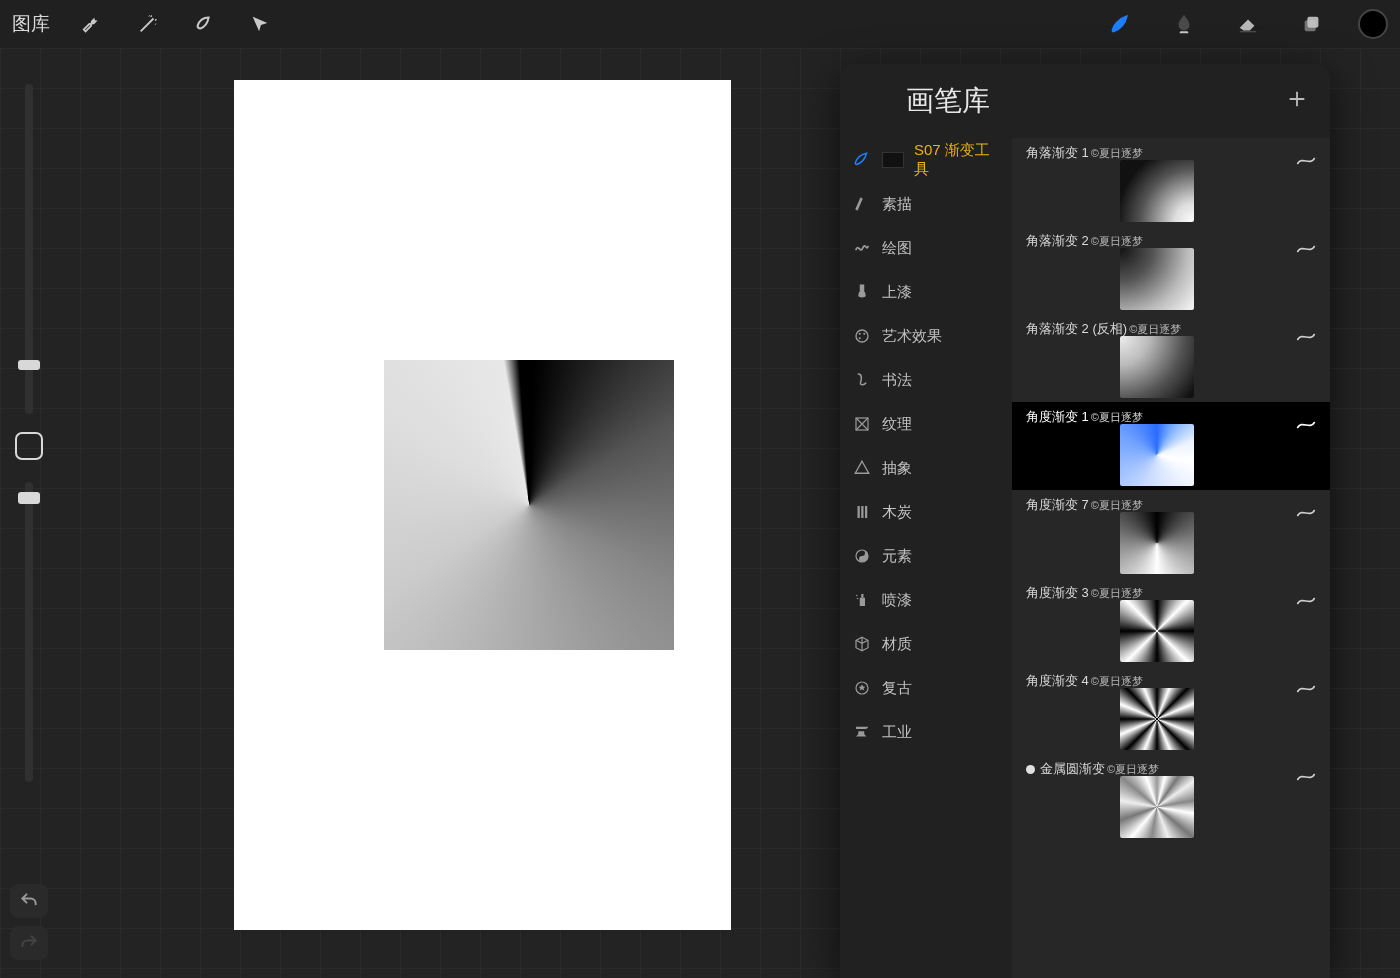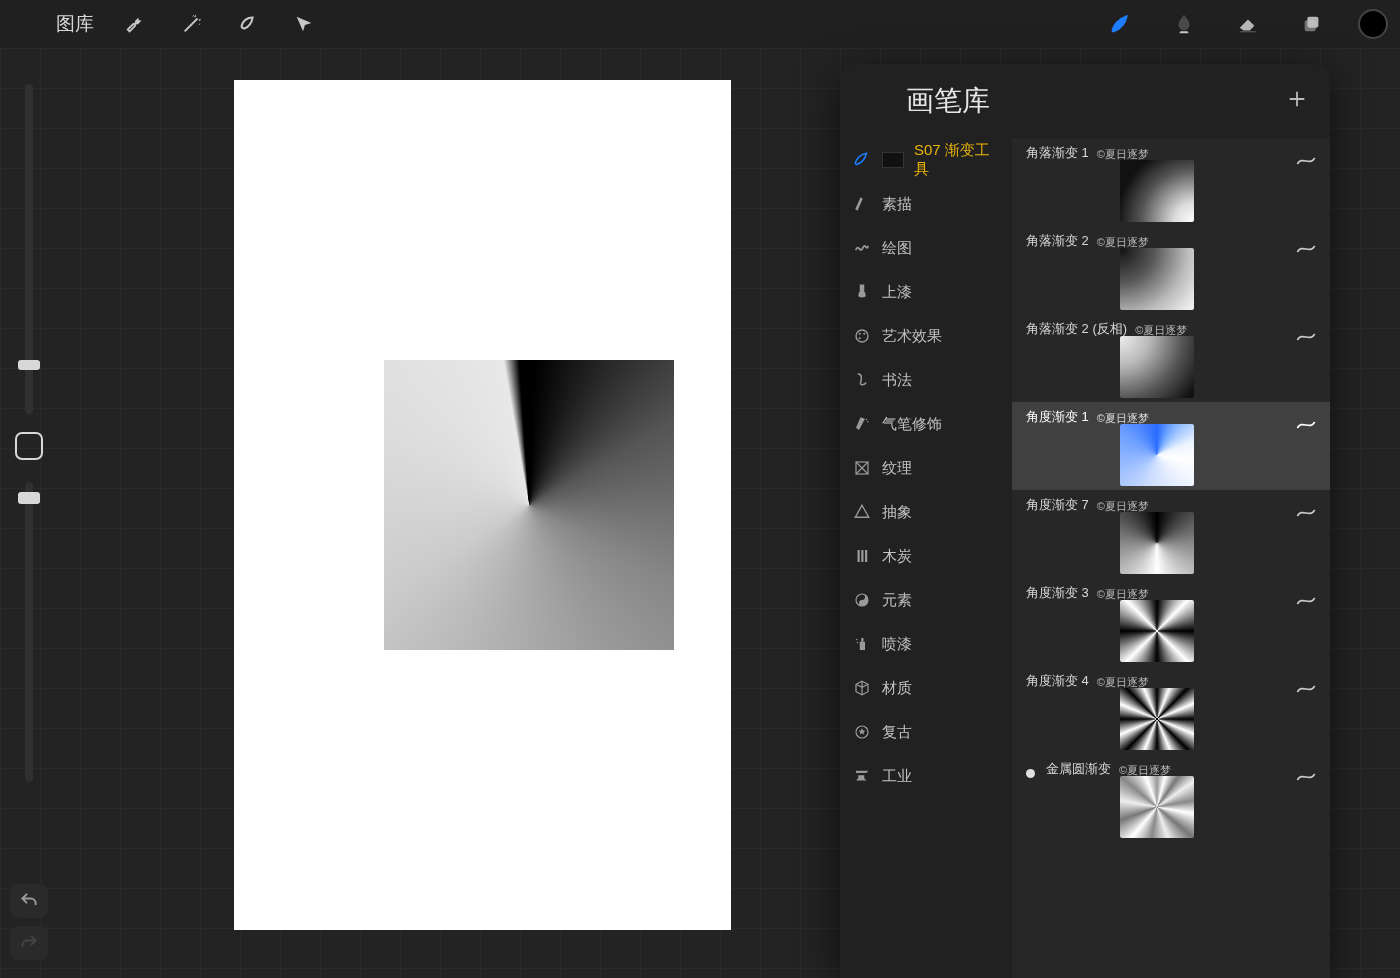--- a/index.html
+++ b/index.html
@@ -1,19 +1,19 @@
 <!DOCTYPE html>
 <html><head>
 <meta charset="utf-8">
 <style>
   * { margin:0; padding:0; box-sizing:border-box; font-family:-apple-system,"PingFang SC","Helvetica Neue",sans-serif; }
   body { background:#1a1a1a; width:1400px; height:978px; overflow:hidden; position:relative; color:#d8d8d8; }
   
   .topbar { height:48px; width:100%; background:#202020; display:flex; align-items:center; padding:0 12px; justify-content:space-between; }
-  .topbar-left, .topbar-right { display:flex; align-items:center; gap:16px;margin-left:44px; }
+  .topbar-left, .topbar-right { display:flex; align-items:center; gap:16px; }
   .gallery-label { font-size:19px; font-weight:400; color:#d8d8d8; margin-right:6px; }
   .top-icon { width:40px; height:40px; border-radius:20px; display:flex; align-items:center; justify-content:center; color:#c8c8c8; }
   .top-icon svg { width:22px; height:22px; }
   .top-icon.active svg { stroke:#1e7eff; fill:#1e7eff; }
   .top-icon-wide { width:48px; }
   .color-swatch { width:30px; height:30px; border-radius:50%; background:#000; border:2px solid #444; margin-left:6px;}
   
   .workspace { position:absolute; top:48px; left:0; right:0; bottom:0; background:#232323; }
   .grid-bg { position:absolute; inset:0;
     background-image:linear-gradient(#2a2a2a 1px,transparent 1px),linear-gradient(90deg,#2a2a2a 1px,transparent 1px);
@@ -43,22 +43,22 @@
   .plus-icon { width:22px; height:22px; color:#bbb;}
   .panel-body { display:flex; height:calc(100% - 74px);}
   .cat-col { width:172px; background:#212121; overflow:hidden;}
   .cat-item { height:44px; display:flex; align-items:center; gap:10px; padding:0 12px; font-size:15px; color:#c2c2c2;}
   .cat-item.active { color:#eab308;}
   .cat-item .ci-icon { width:20px; height:20px; display:flex; align-items:center; justify-content:center; color:#9a9a9a; flex-shrink:0;}
   .cat-item.active .ci-icon { color:#1e7eff;}
   .cat-item .thumb-chip { width:22px; height:16px; background:#111; border:1px solid #333; flex-shrink:0;}
   .brush-list { flex:1; background:#272727; overflow-y:hidden;}
   .brush-row { height:88px; padding:6px 14px 0 14px; position:relative;}
-  .brush-row.selected { background:#404040;}
-  .brush-name { font-size:13px; color:#d8d8d8; display:flex; align-items:flex-end; gap:8px;}
+  .brush-row.selected { background:#000000;}
+  .brush-name { font-size:13px; color:#d8d8d8; display:flex; align-items:center; gap:2px;}
   .brush-row.selected .brush-name { color:#fff;}
   .brush-name .copyright { font-size:11px; opacity:.8;}
   .brush-thumb { position:absolute; left:108px; bottom:4px; width:74px; height:62px; border-radius:2px;}
   .brush-row.selected .brush-thumb { filter:none;}
   .stroke-mark { position:absolute; right:14px; top:14px; width:20px; height:10px; color:#ccc;}
   .brush-row.selected .stroke-mark { color:#fff;}
   .brush-dot { width:9px; height:9px; border-radius:50%; background:#e0e0e0; display:inline-block; margin-right:3px;}
   
   .th-corner1 { background:radial-gradient(circle at 100% 100%, #fff 0%, #ddd 20%, #555 55%, #111 80%);}
   .th-corner2 { background:radial-gradient(circle at 0% 0%, #111 0%, #555 35%, #bbb 70%, #eee 95%);}
@@ -207,28 +207,20 @@
           <span class="ci-icon">
             <svg viewBox="0 0 24 24" width="18" height="18">
               <use href="#i-calligraphy"></use>
             </svg>
           </span>
           <span>书法</span>
         </div>
         <div class="cat-item">
           <span class="ci-icon">
             <svg viewBox="0 0 24 24" width="18" height="18">
-              <use href="#i-airbrush"></use>
-            </svg>
-          </span>
-          <span>气笔修饰</span>
-        </div>
-        <div class="cat-item">
-          <span class="ci-icon">
-            <svg viewBox="0 0 24 24" width="18" height="18">
               <use href="#i-texture"></use>
             </svg>
           </span>
           <span>纹理</span>
         </div>
         <div class="cat-item">
           <span class="ci-icon">
             <svg viewBox="0 0 24 24" width="18" height="18">
               <use href="#i-abstract"></use>
             </svg>

